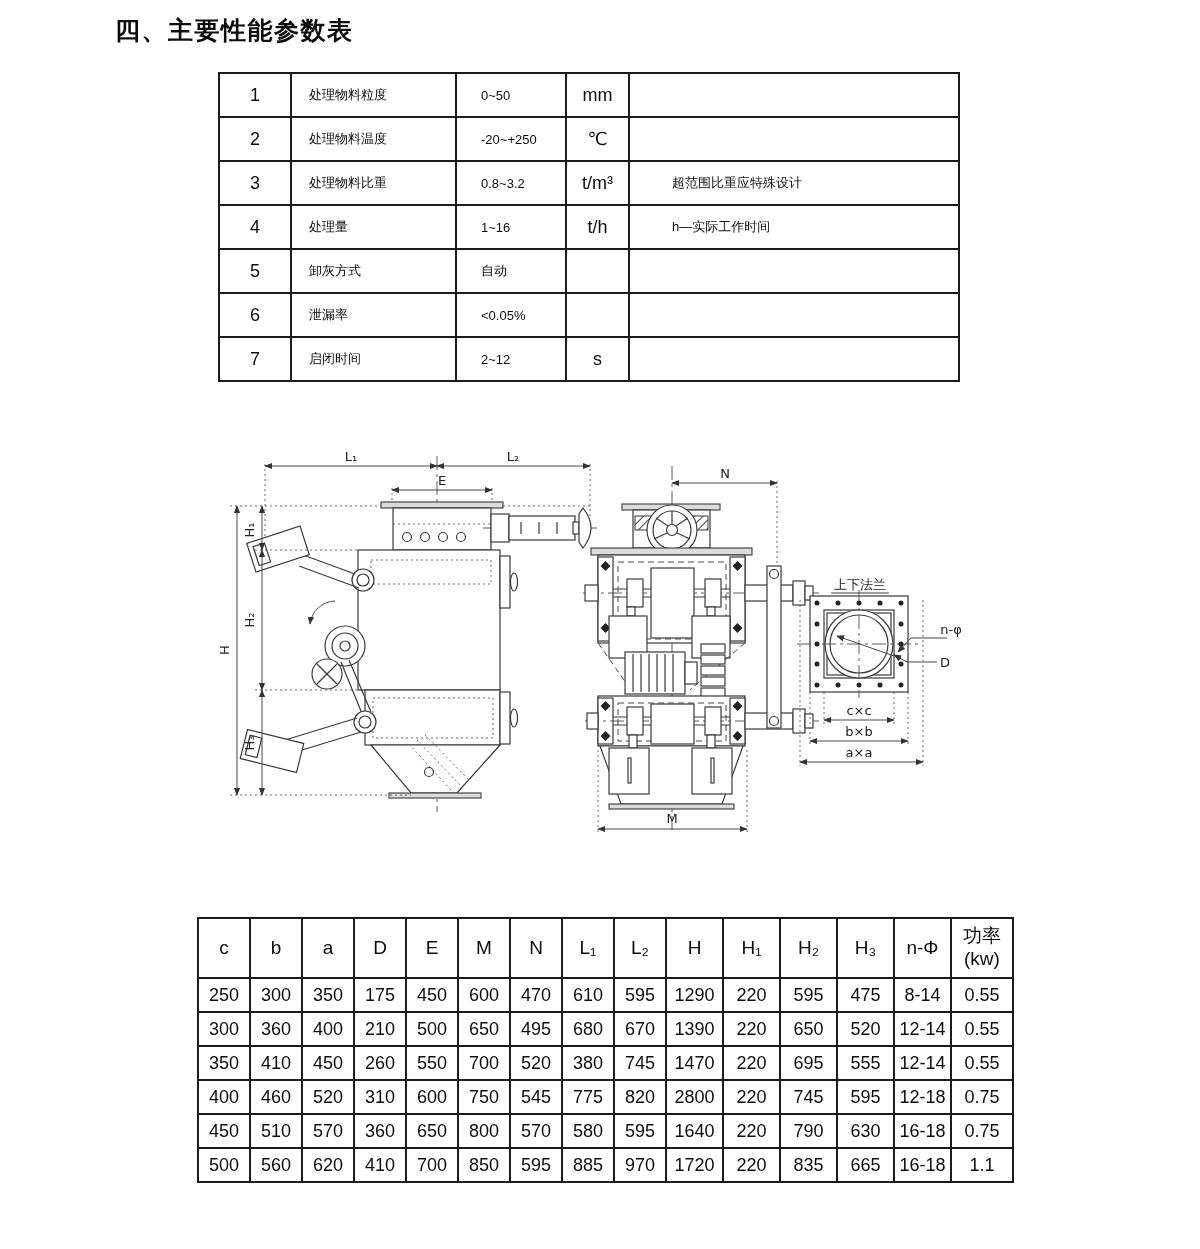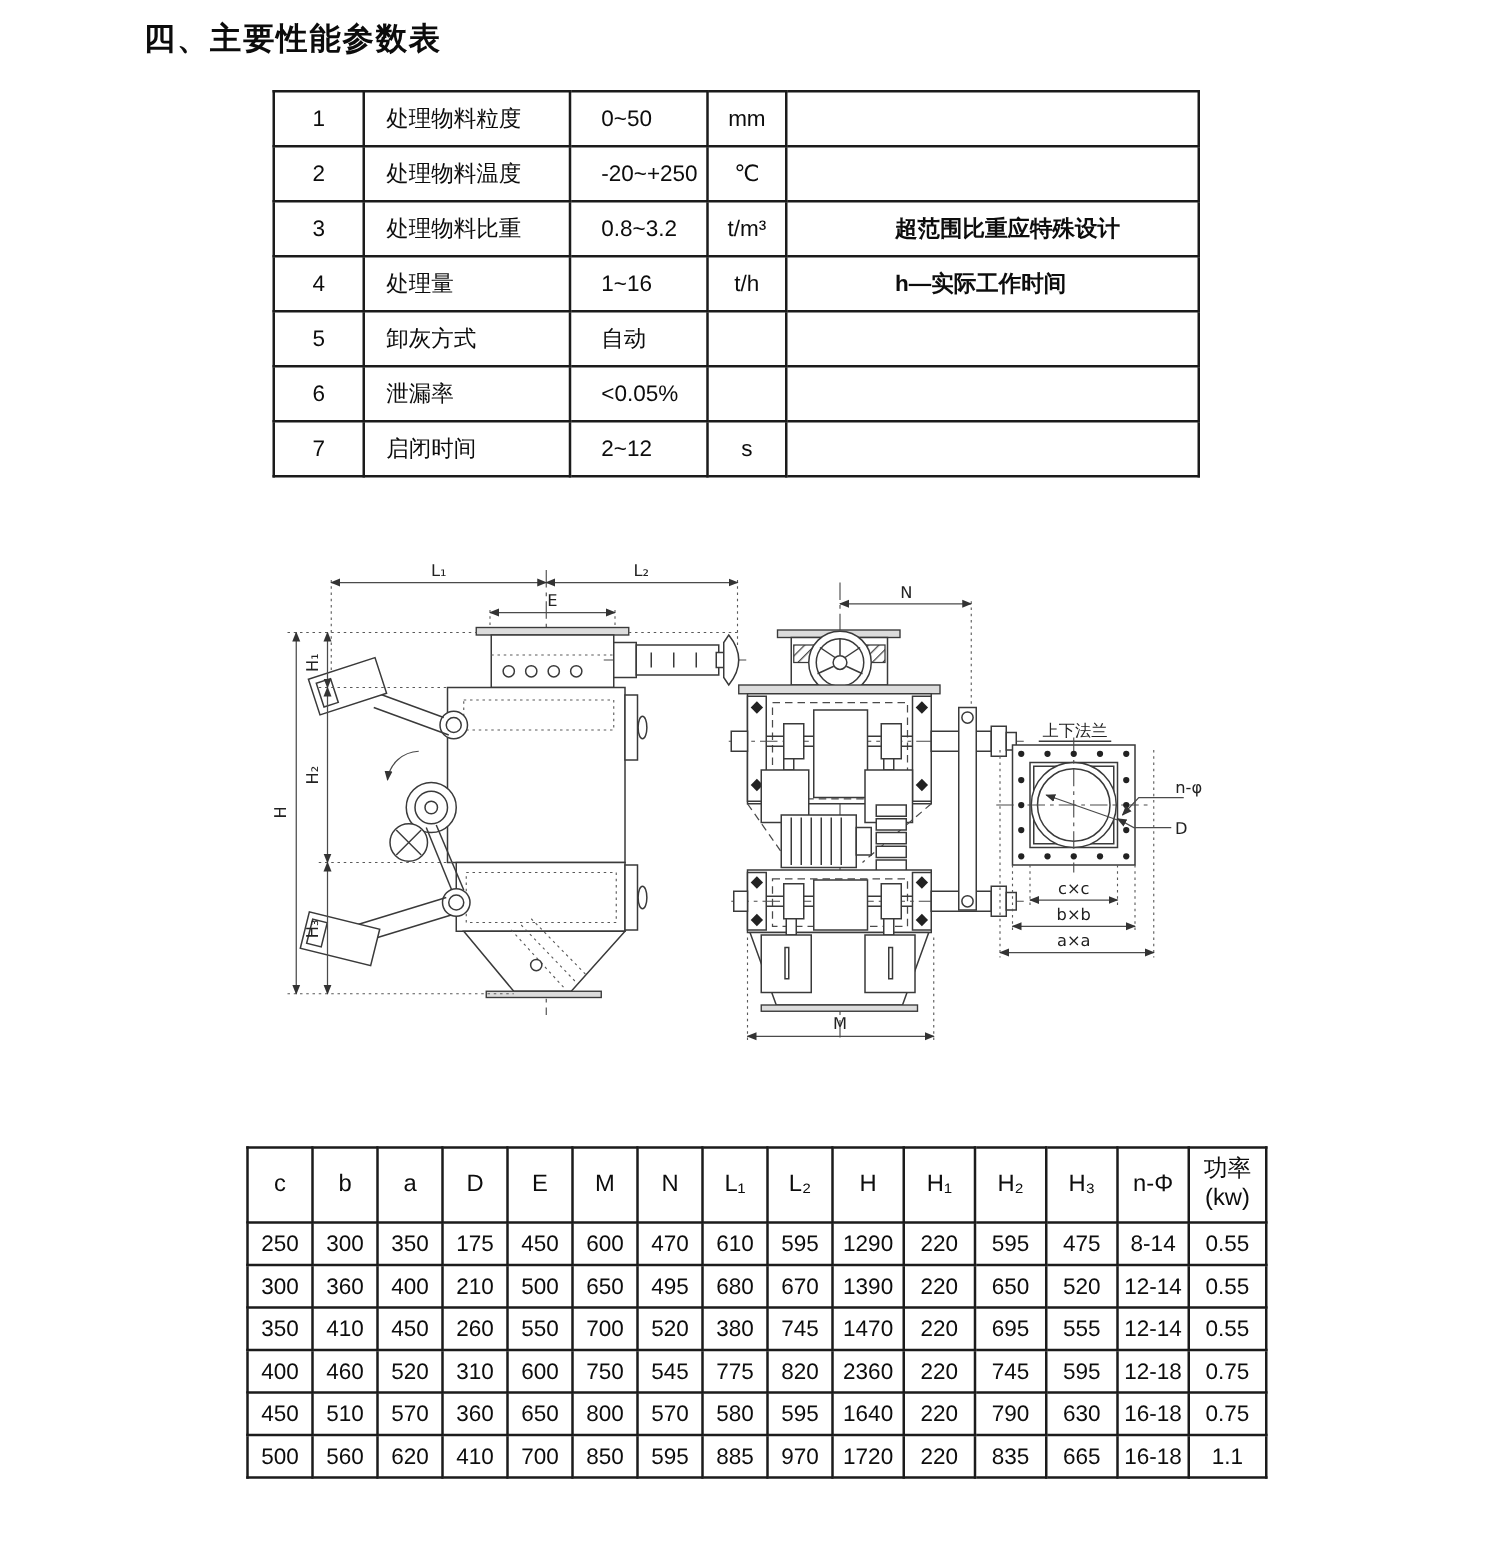--- a/index.html
+++ b/index.html
@@ -6,27 +6,27 @@
   .page{position:relative;width:1120px;height:1249px;background:#ffffff;overflow:hidden;
         font-family:"Liberation Sans","DejaVu Sans",sans-serif;color:#111;}
   .sec-title{position:absolute;left:115px;margin:0;font-size:25px;font-weight:700;
              letter-spacing:1.5px;color:#0c0c0c;}
   #title4{top:14px;}
   #title5{top:391px;}
   #title6{top:865px;}
 
   table{border-collapse:collapse;table-layout:fixed;}
   .t1{position:absolute;left:218px;top:72px;}
-  .t1 td{border:2px solid #1b1b1b;height:42px;font-size:18px;color:#0d0d0d;
+  .t1 td{border:2px solid #1b1b1b;height:42px;font-size:13px;color:#0d0d0d;
          padding:0;overflow:hidden;white-space:nowrap;}
   .t1 td:nth-child(1){text-align:center;font-size:18px;}
   .t1 td:nth-child(2){padding-left:17px;}
   .t1 td:nth-child(3){padding-left:24px;}
   .t1 td:nth-child(4){text-align:center;font-size:18px;border-radius:17px;}
-  .t1 td:nth-child(5){padding-left:86px;font-weight:bold;}
+  .t1 td:nth-child(5){padding-left:42px;}
 
   .t2{position:absolute;left:197px;top:917px;}
   .t2 th{border:2px solid #1b1b1b;height:58px;font-size:19px;font-weight:400;
          text-align:center;white-space:pre-line;line-height:1.2;color:#0d0d0d;padding:0;}
   .t2 td{border:2px solid #1b1b1b;height:32px;font-size:18px;text-align:center;
          color:#0d0d0d;padding:0;overflow:hidden;white-space:nowrap;}
 
   .drawing{position:absolute;left:195px;top:438px;width:820px;height:422px;}
   
   .ml{stroke:#3a3a3a;fill:none;stroke-width:1.2;}
@@ -460,21 +460,21 @@
         <tr>
           <td>400</td>
           <td>460</td>
           <td>520</td>
           <td>310</td>
           <td>600</td>
           <td>750</td>
           <td>545</td>
           <td>775</td>
           <td>820</td>
-          <td>2360</td>
+          <td>2800</td>
           <td>220</td>
           <td>745</td>
           <td>595</td>
           <td>12-18</td>
           <td>0.75</td>
         </tr>
         <tr>
           <td>450</td>
           <td>510</td>
           <td>570</td>

